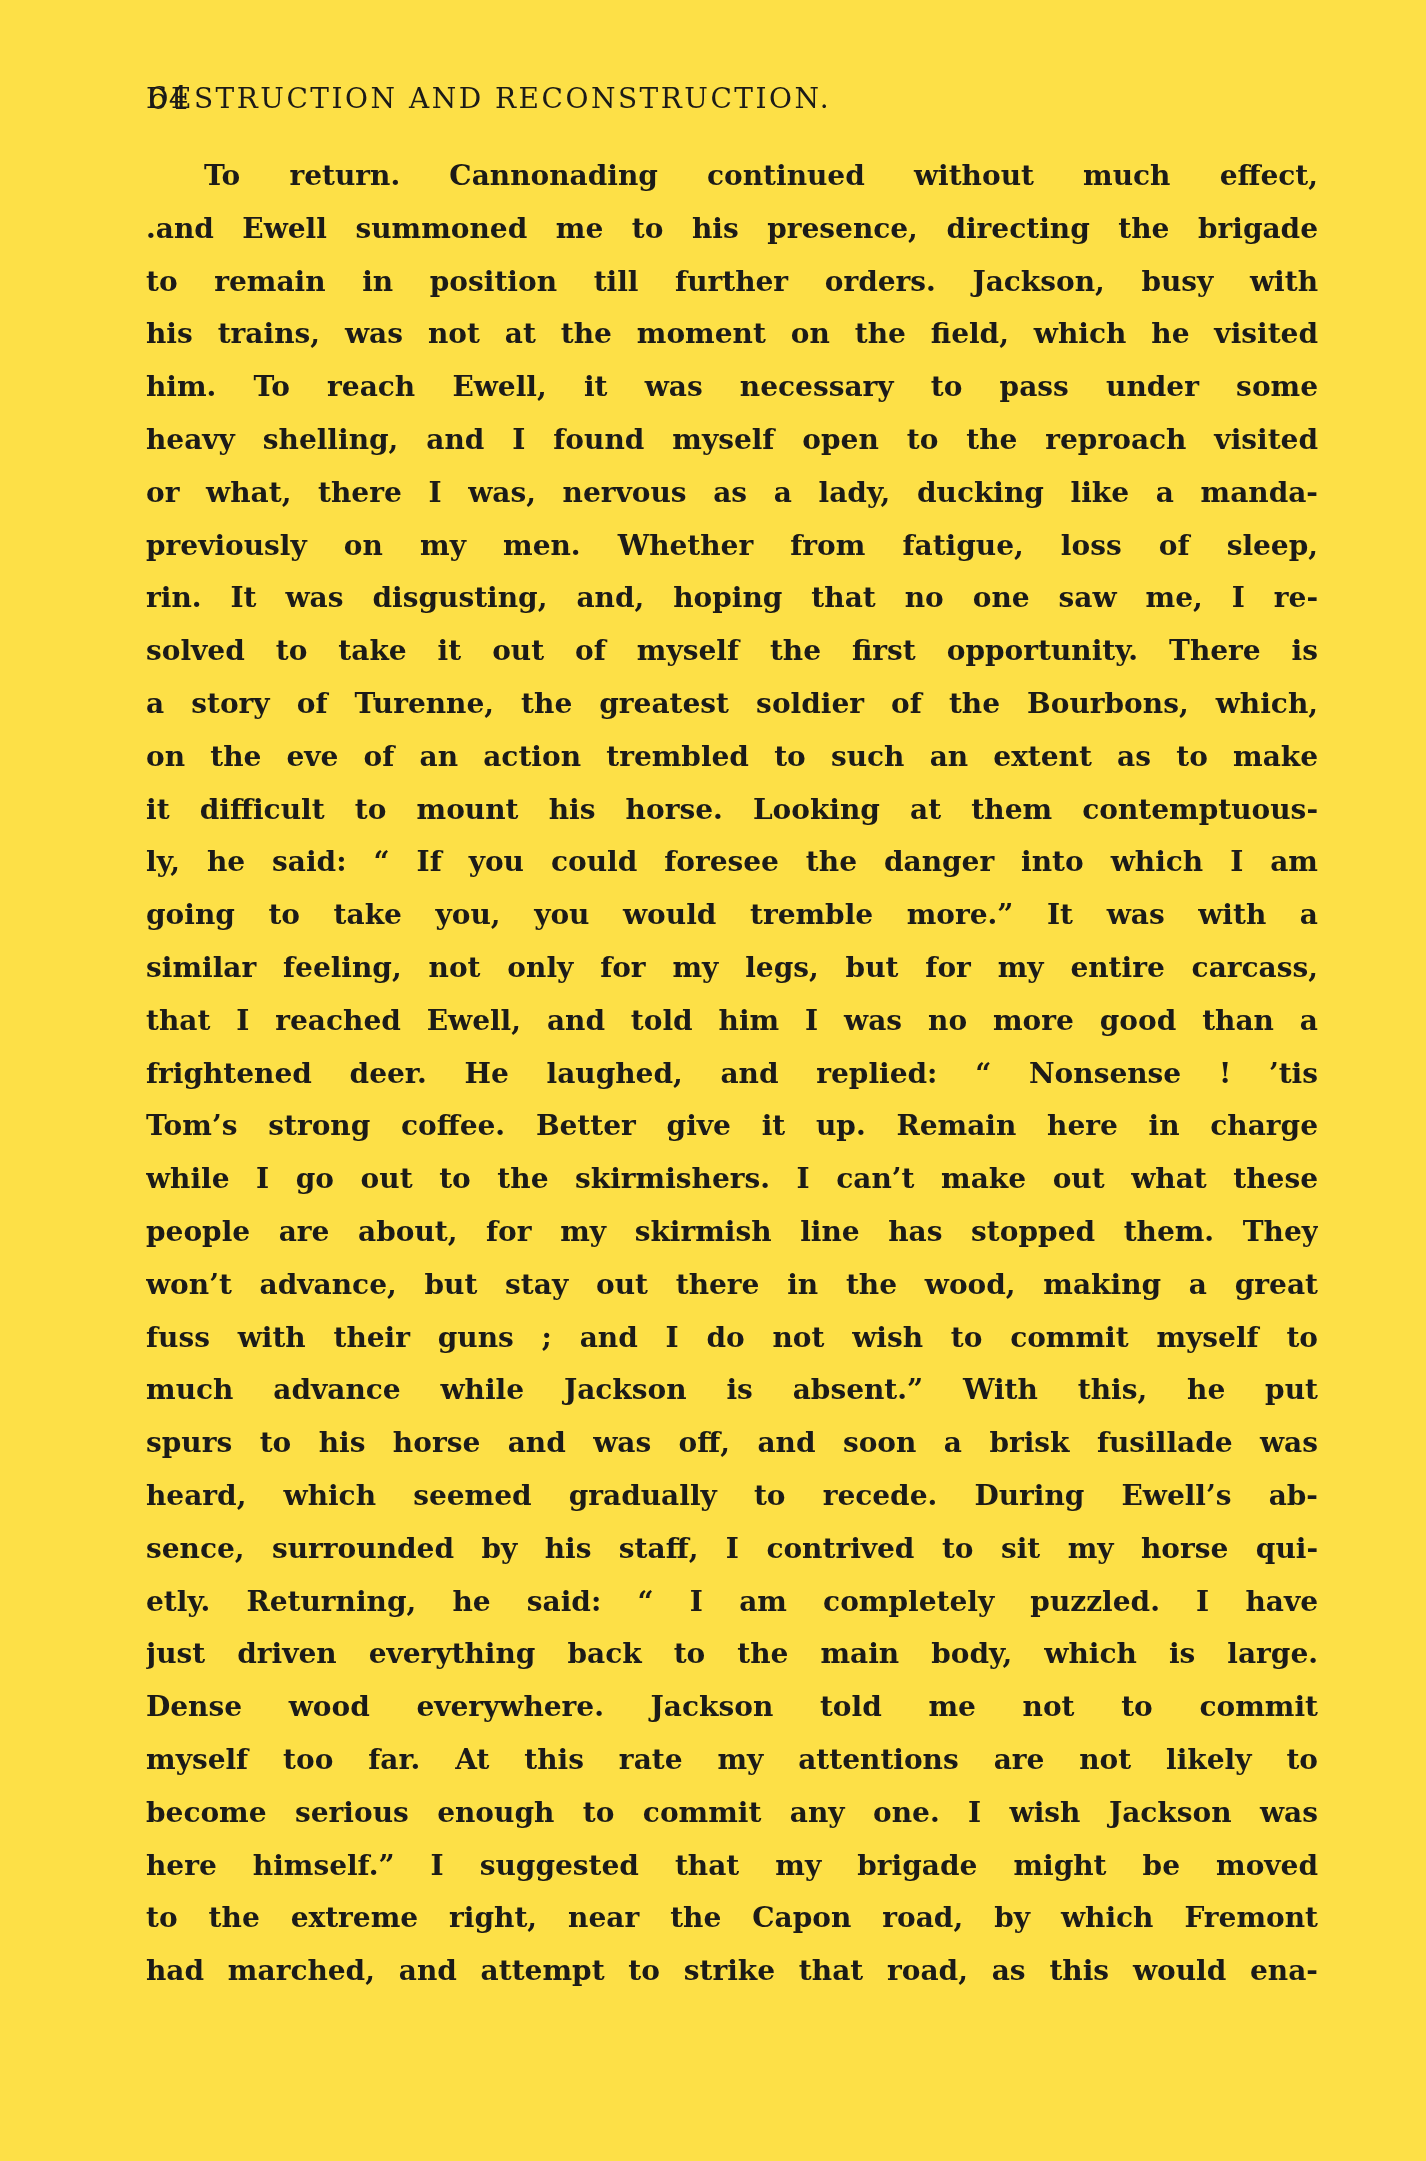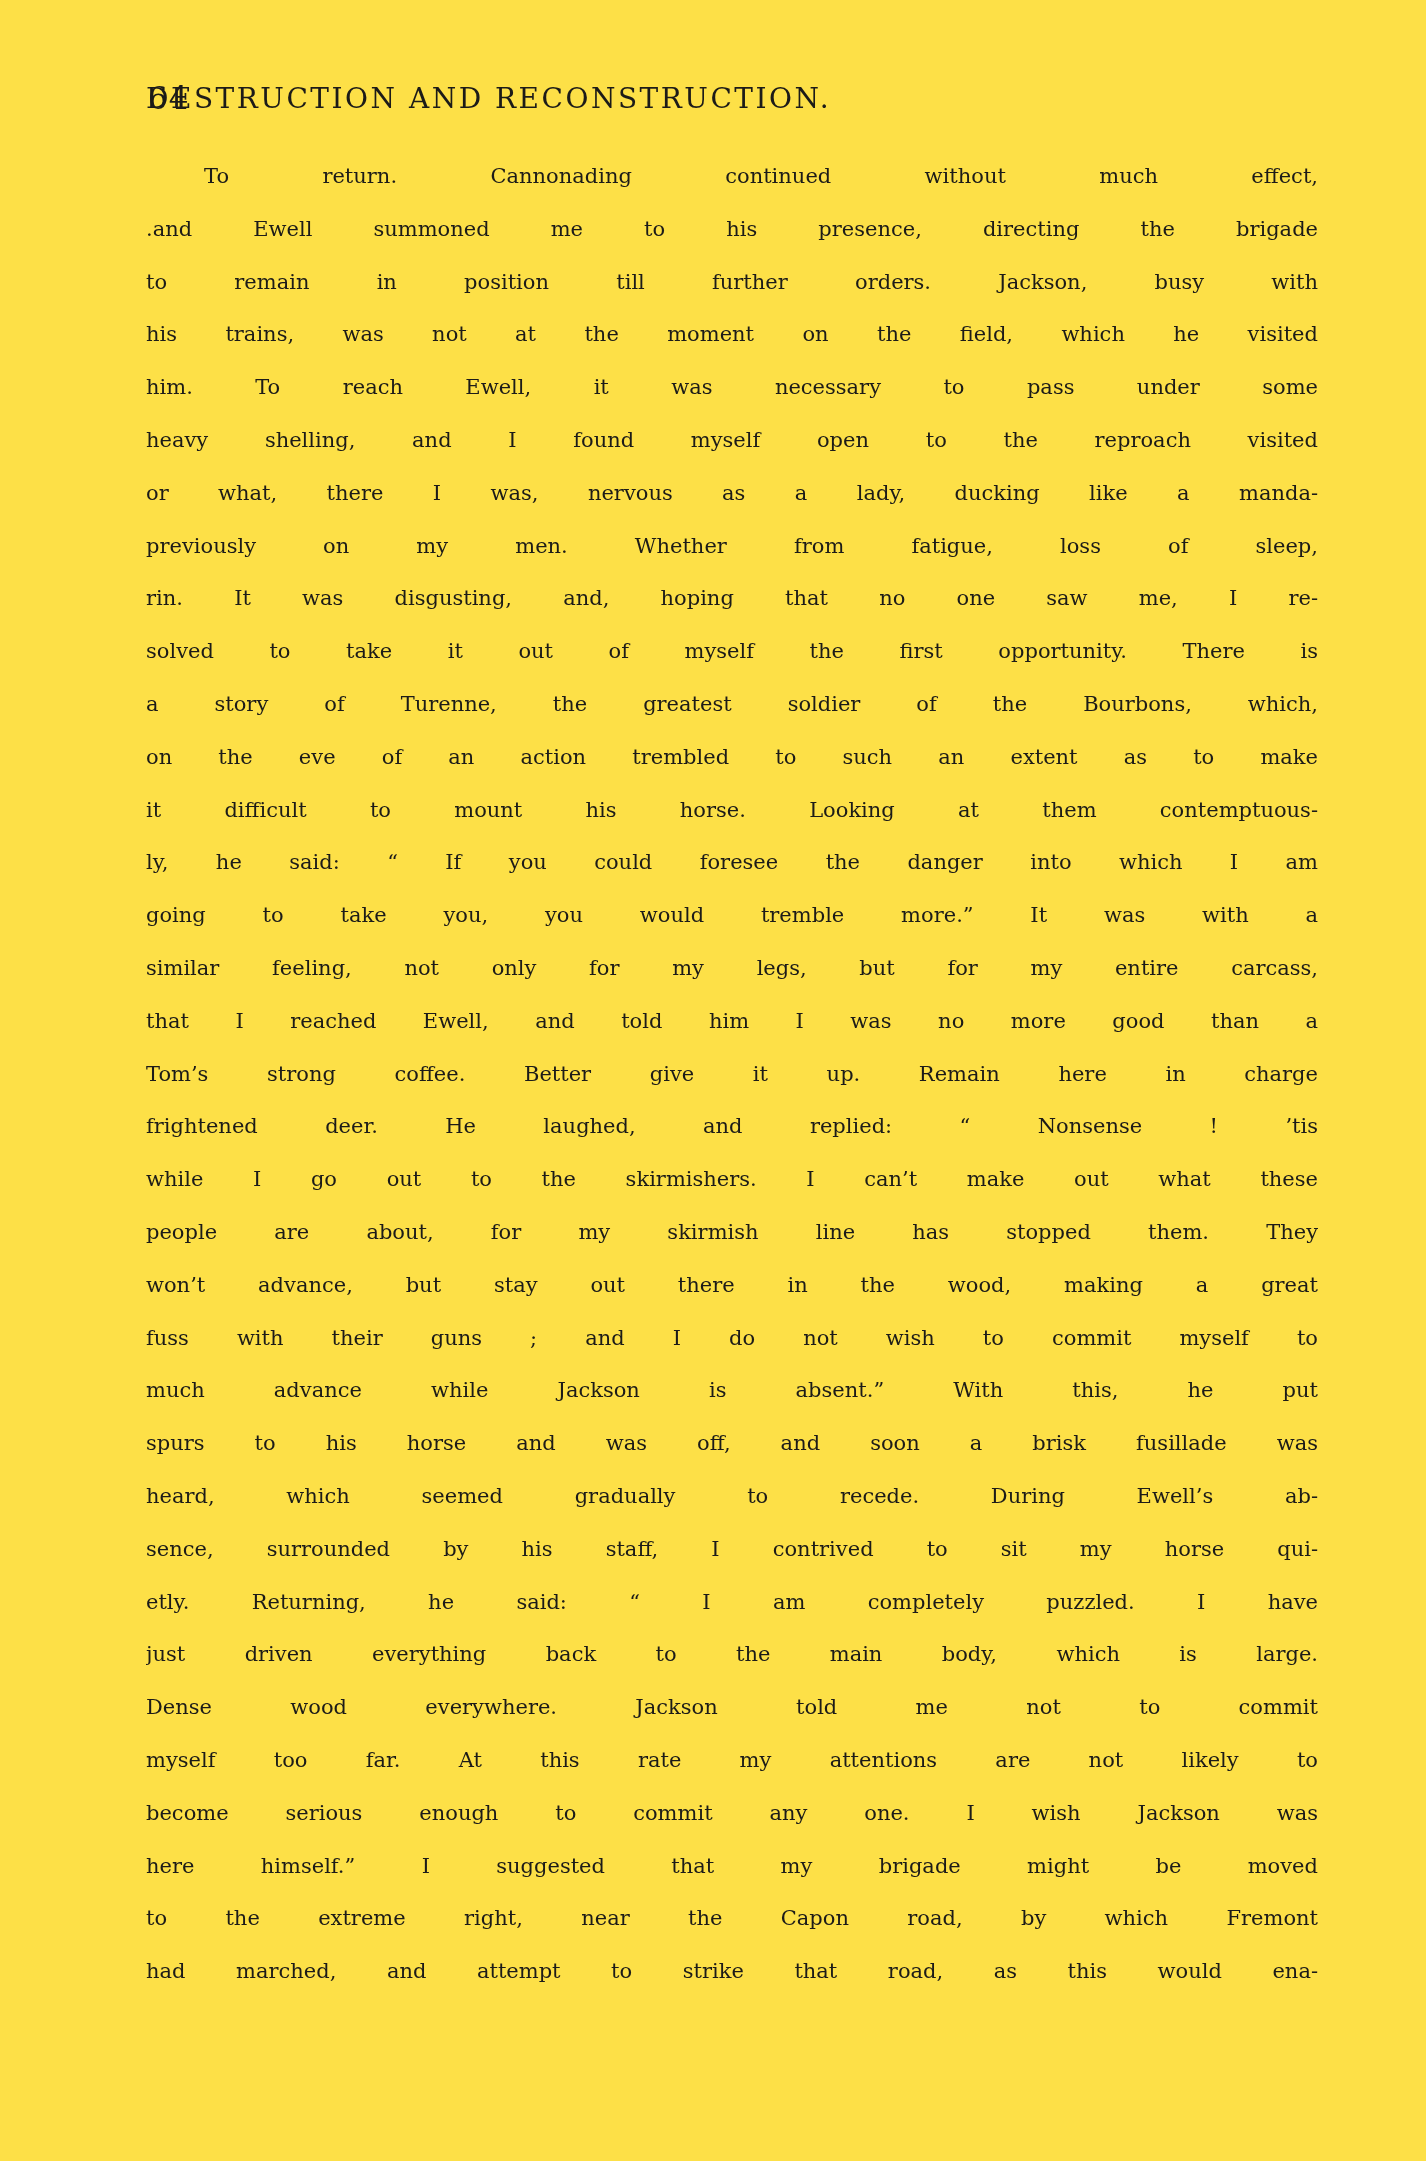--- a/index.html
+++ b/index.html
@@ -32,23 +32,24 @@
     letter-spacing: 1px;
   }
   .running-title {
     display: block;
     text-align: left;
     font-size: 28px;
     letter-spacing: 2.5px;
     padding-top: 4px;
   }
   .body-text {
-    font-size: 21px;
+    font-size: 28px;
     line-height: 52.8px;
     text-align: justify;
+    font-weight: bold;
   }
   .line {
     text-align: justify;
     text-align-last: justify;
     white-space: normal;
     height: 52.8px;
     overflow: hidden;
   }
   .line.indent {
     text-indent: 58px;
@@ -76,22 +77,22 @@
       <div class="line">previously on my men.  Whether from fatigue, loss of sleep,</div>
       <div class="line">rin.  It was disgusting, and, hoping that no one saw me, I re-</div>
       <div class="line">solved to take it out of myself the first opportunity.  There is</div>
       <div class="line">a story of Turenne, the greatest soldier of the Bourbons, which,</div>
       <div class="line">on the eve of an action trembled to such an extent as to make</div>
       <div class="line">it difficult to mount his horse.  Looking at them contemptuous-</div>
       <div class="line">ly, he said: “ If you could foresee the danger into which I am</div>
       <div class="line">going to take you, you would tremble more.”  It was with a</div>
       <div class="line">similar feeling, not only for my legs, but for my entire carcass,</div>
       <div class="line">that I reached Ewell, and told him I was no more good than a</div>
+      <div class="line">frightened deer.  He laughed, and replied: “ Nonsense ! ’tis</div>
       <div class="line">Tom’s strong coffee.  Better give it up.  Remain here in charge</div>
-      <div class="line">frightened deer.  He laughed, and replied: “ Nonsense ! ’tis</div>
       <div class="line">while I go out to the skirmishers.  I can’t make out what these</div>
       <div class="line">people are about, for my skirmish line has stopped them.  They</div>
       <div class="line">won’t advance, but stay out there in the wood, making a great</div>
       <div class="line">fuss with their guns ; and I do not wish to commit myself to</div>
       <div class="line">much advance while Jackson is absent.”  With this, he put</div>
       <div class="line">spurs to his horse and was off, and soon a brisk fusillade was</div>
       <div class="line">heard, which seemed gradually to recede.  During Ewell’s ab-</div>
       <div class="line">sence, surrounded by his staff, I contrived to sit my horse qui-</div>
       <div class="line">etly.  Returning, he said: “ I am completely puzzled.  I have</div>
       <div class="line">just driven everything back to the main body, which is large.</div>

